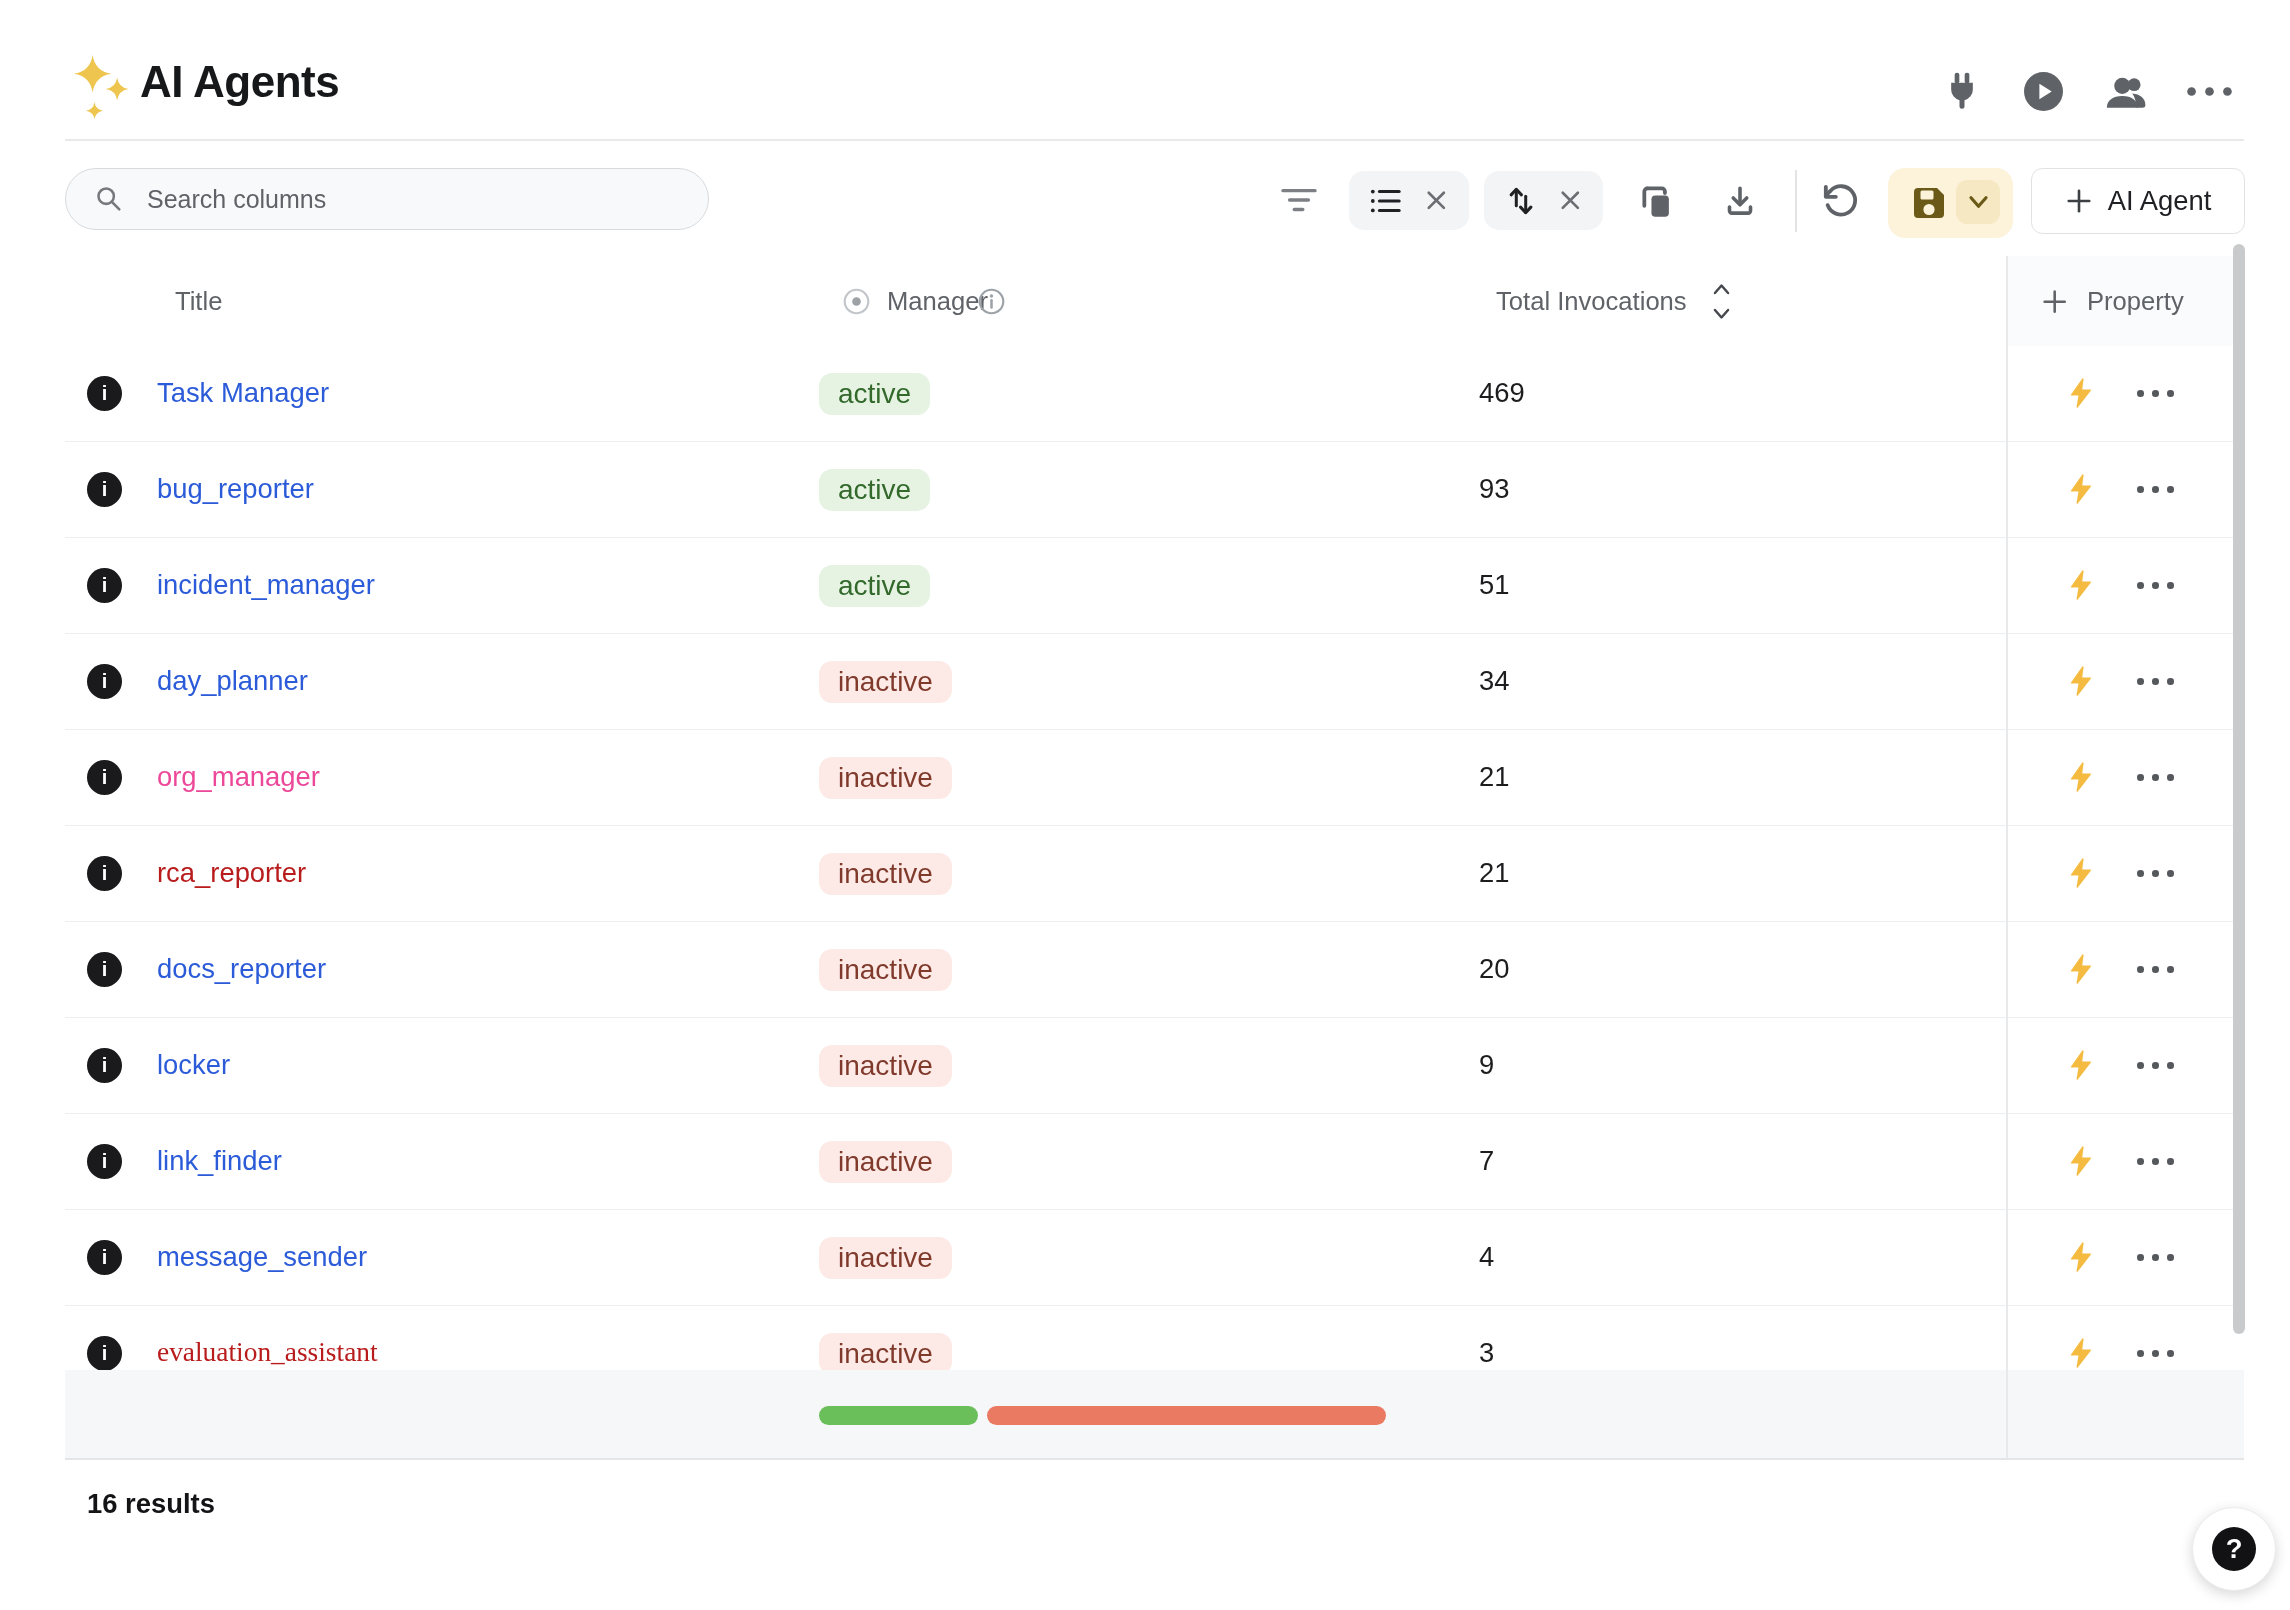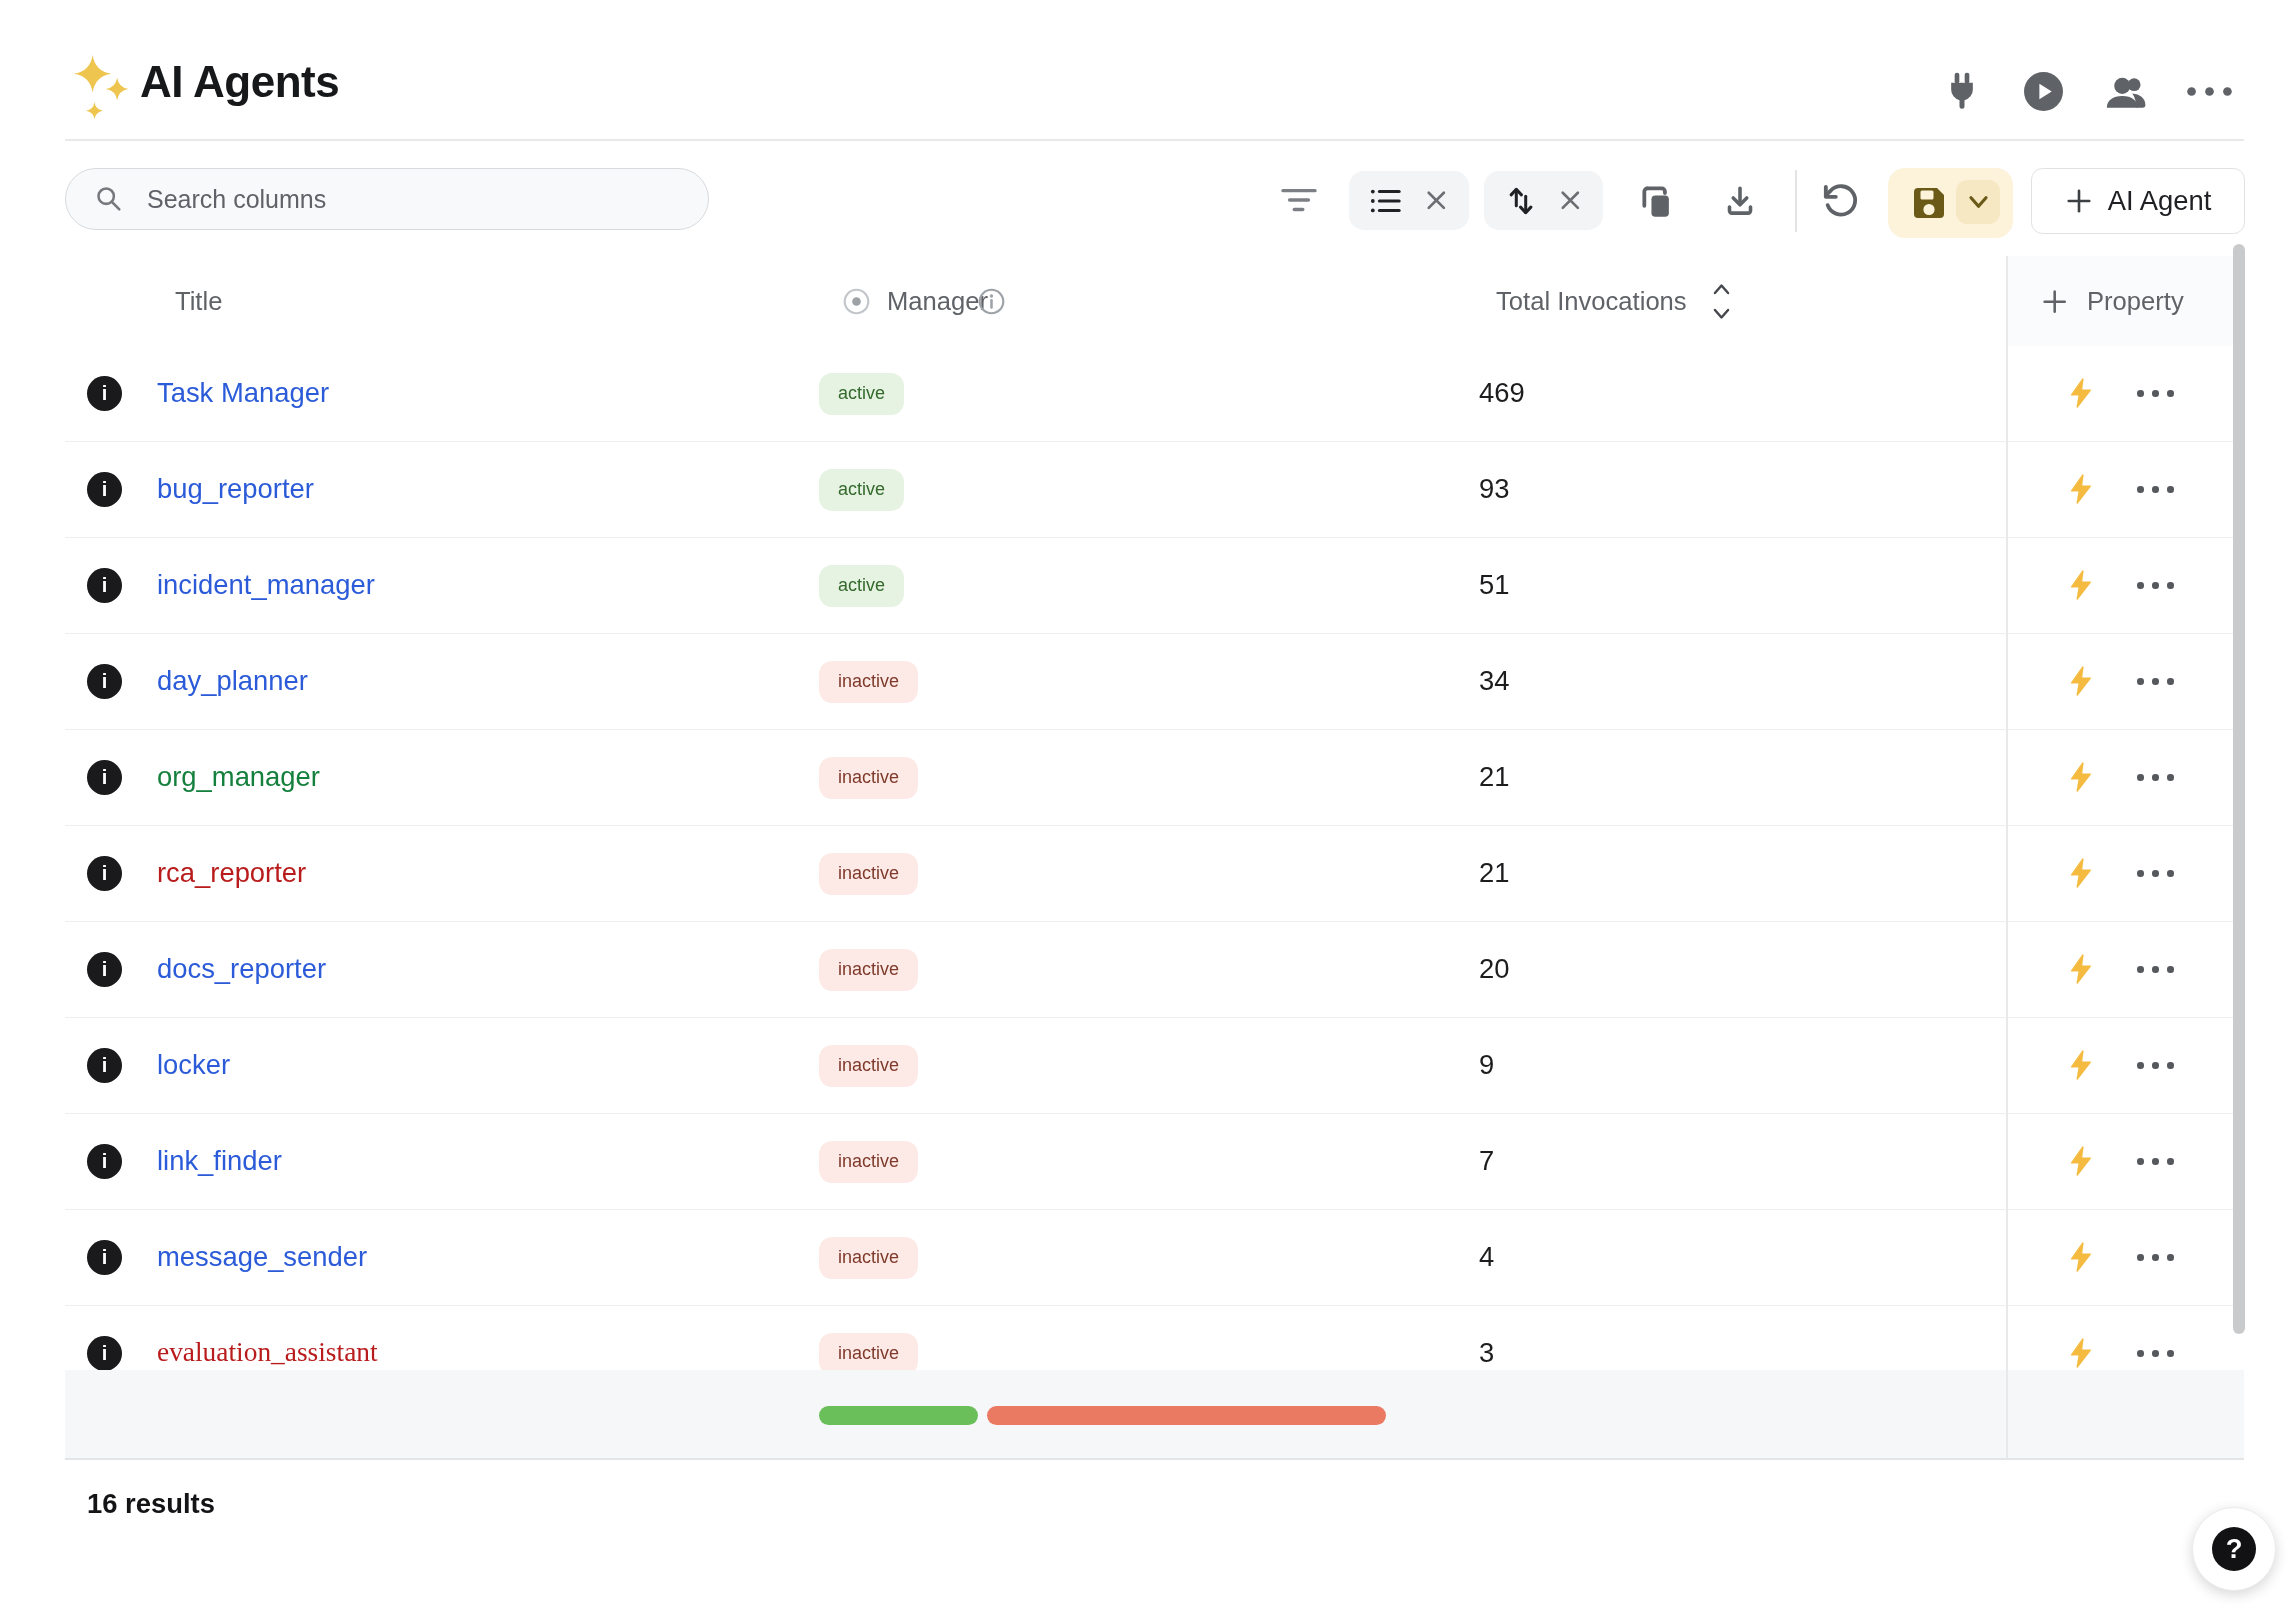--- a/index.html
+++ b/index.html
@@ -32,21 +32,21 @@
   .thead{left:65px;top:256px;width:2179px;height:91px;}
   .th{position:absolute;top:0;height:91px;display:flex;align-items:center;font-size:25.6px;color:#5f6368;}
   .pinned-head-bg{left:2007px;top:256px;width:238px;height:91px;background:#fafbfc;}
   .rows{left:65px;top:346px;width:2179px;}
   .row{position:relative;width:2179px;height:95px;border-bottom:1.9px solid #edeef0;background:#fff;}
   .info-dot{position:absolute;left:22px;top:30px;width:35px;height:35px;border-radius:50%;background:#1a1a1c;
       color:#fff;font-size:20px;font-weight:700;display:flex;align-items:center;justify-content:center;cursor:pointer;}
   .row-title{position:absolute;left:92px;top:0;height:93px;display:flex;align-items:center;
       font-size:27.4px;font-weight:500;cursor:pointer;}
   .badge{position:absolute;left:754px;top:26.5px;height:42px;border-radius:13.2px;display:flex;align-items:center;
-      padding:0 19px;font-size:18px;}
+      padding:0 19px;font-size:28px;}
   .row-num{position:absolute;left:1414px;top:0;height:93px;display:flex;align-items:center;font-size:27.4px;color:#1d1d1f;}
   .bolt{position:absolute;left:2001px;top:31px;cursor:pointer;}
   .dots3{position:absolute;left:2072px;top:44px;display:flex;gap:8.5px;cursor:pointer;}
   .dots3 i{width:6.6px;height:6.6px;border-radius:50%;background:#55585c;}
   .col-div{left:2006px;top:256px;width:1.9px;height:1203px;background:#e8e9eb;z-index:4;}
 
   
   .summary-band{left:65px;top:1370px;width:2179px;height:88px;background:#f6f7f9;z-index:3;}
   .sum-bar{position:absolute;top:36px;height:19px;border-radius:9.5px;}
   .table-bottom{left:65px;top:1458px;width:2179px;height:1.9px;background:#e4e5e7;z-index:3;}
@@ -324,21 +324,21 @@
       </div>
       <div class="dots3">
           <i></i>
           <i></i>
           <i></i>
         </div>
     </div>
 
     <div class="row">
       <div class="info-dot">i</div>
-      <div class="row-title" style="color: #15803d;">org_manager</div>
+      <div class="row-title" style="color: #ec4899;">org_manager</div>
       <div class="badge" style="background: rgb(253, 234, 230); color: rgb(127, 58, 43);">inactive</div>
       <div class="row-num">21</div>
       <div class="bolt">
         <svg width="30" height="32" viewBox="0 0 32 34">
           <path d="M18 2 L6 19 h8.2 L12 32 L26 14 h-9.5 Z" fill="#f5bb40" stroke="#f5bb40" stroke-width="1.5" stroke-linejoin="round"></path>
         </svg>
       </div>
       <div class="dots3">
           <i></i>
           <i></i>

